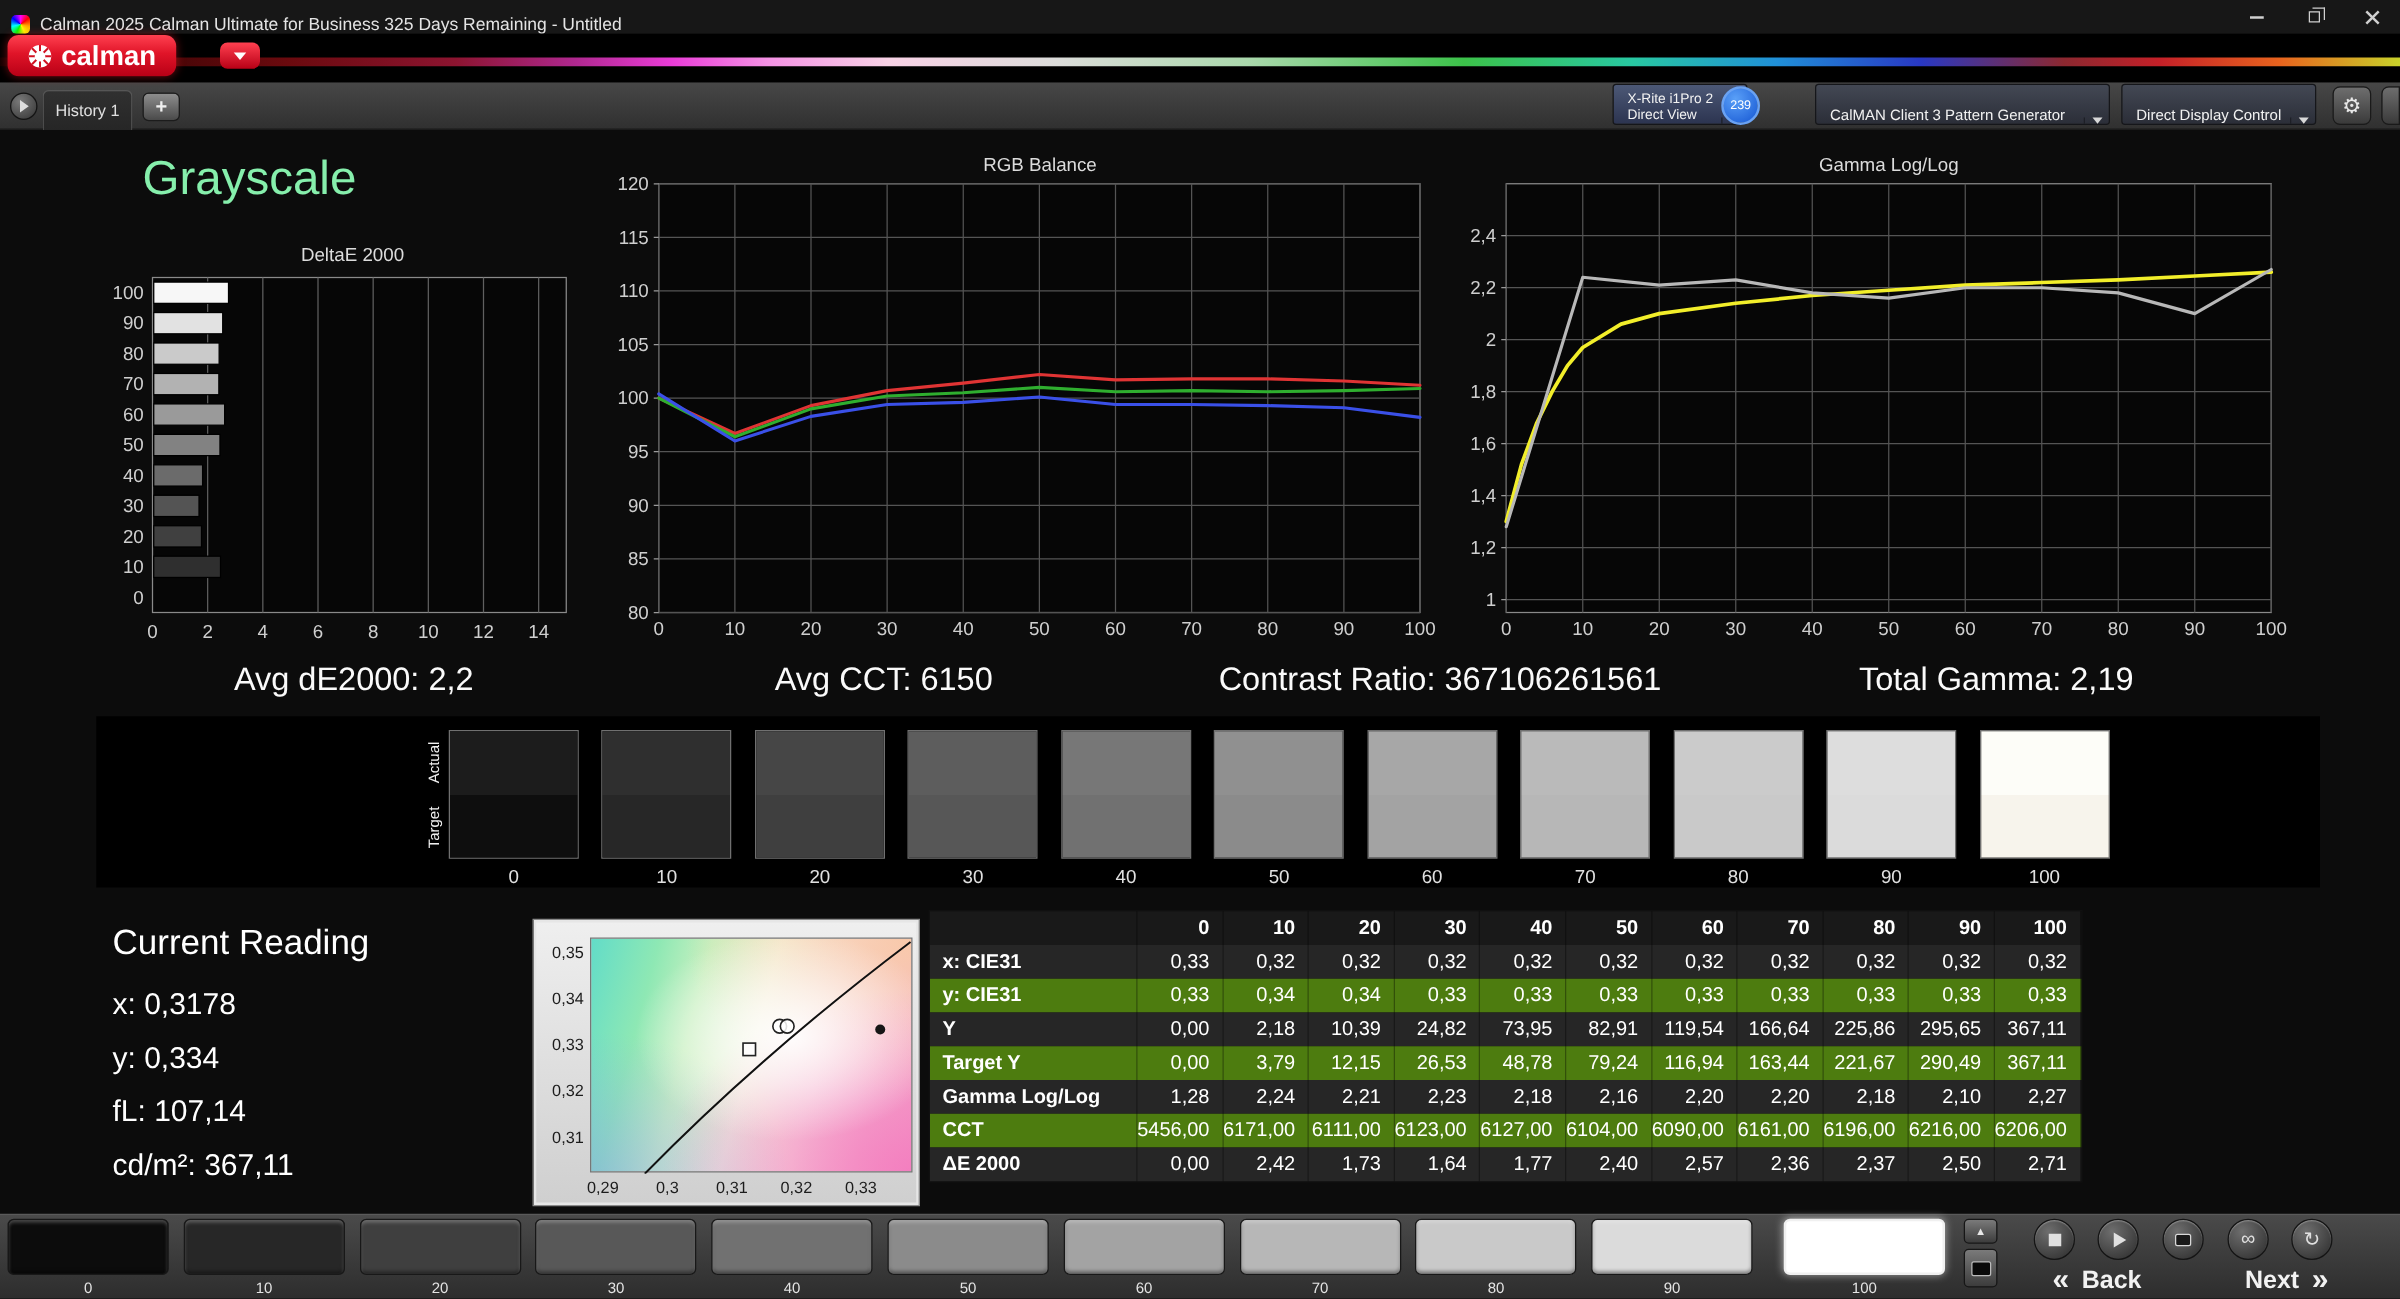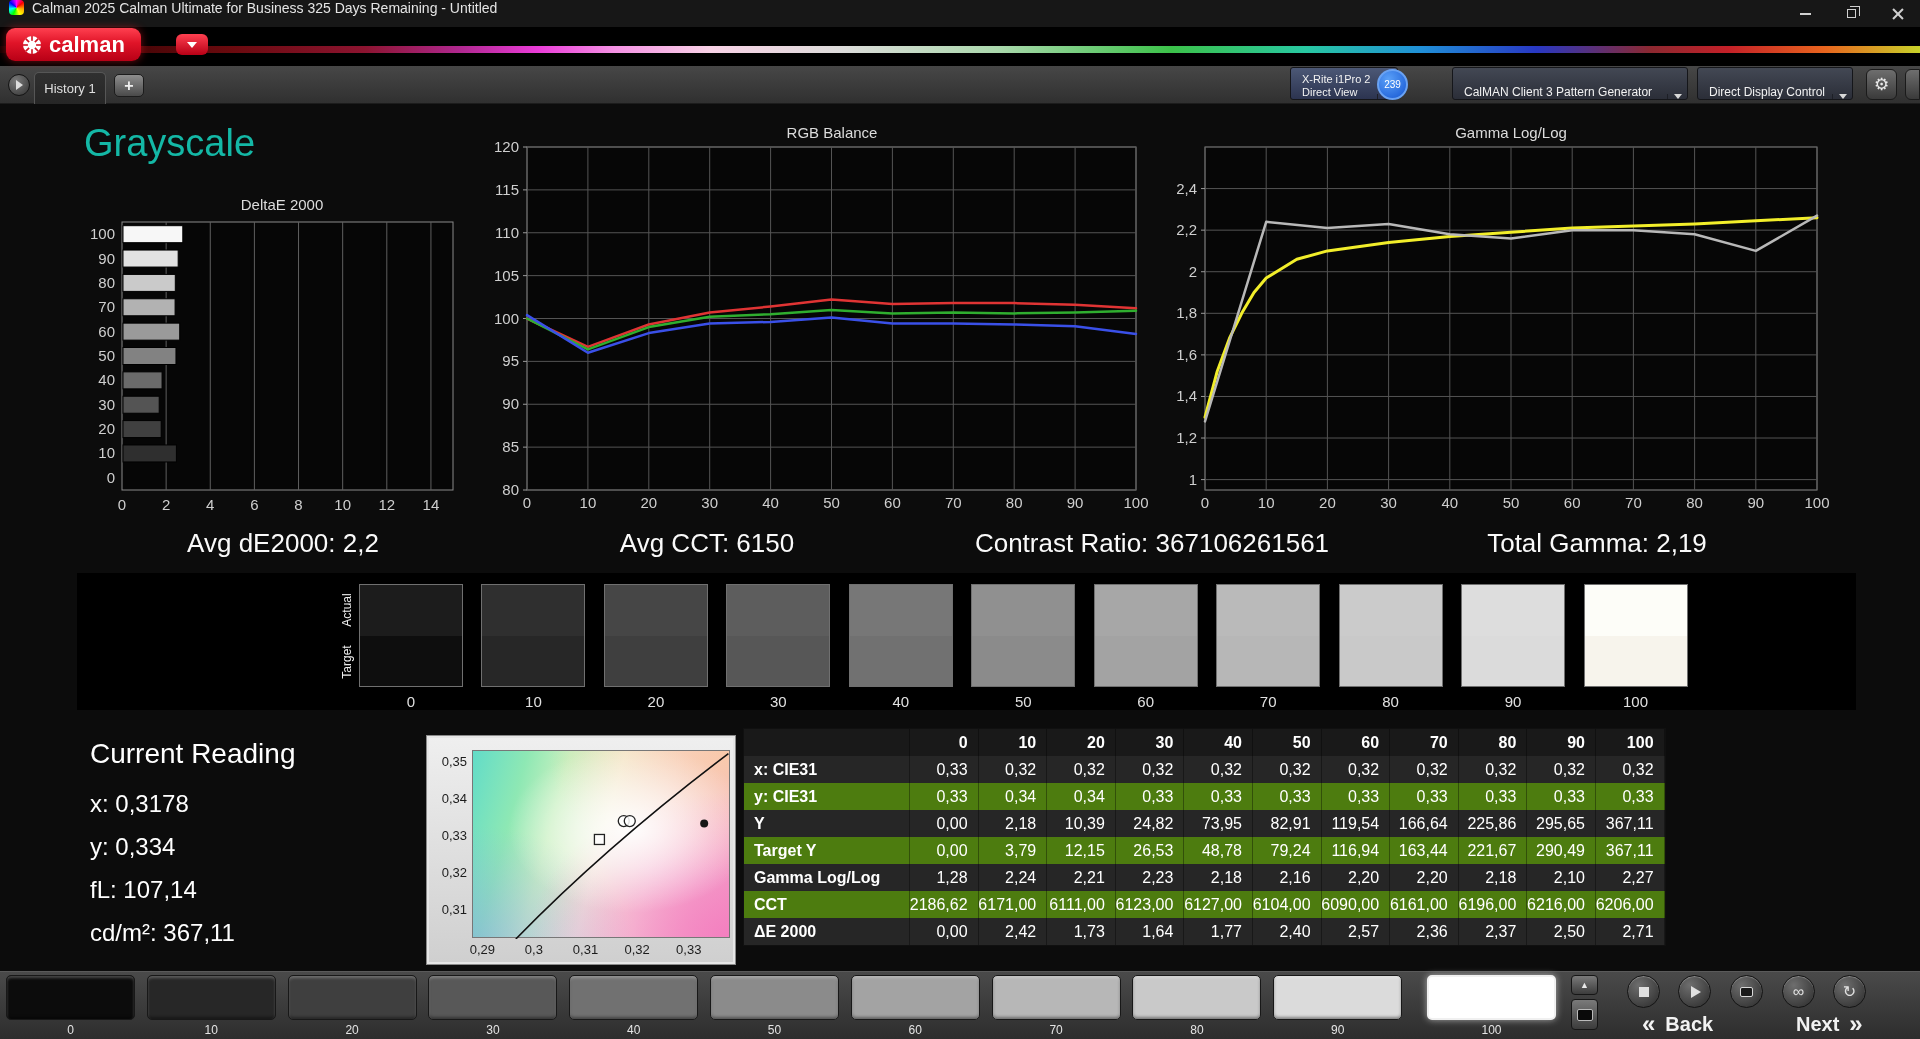--- a/index.html
+++ b/index.html
@@ -1,20 +1,20 @@
 <!DOCTYPE html>
 <html><head>
 <meta charset="utf-8">
 <style>
   *{margin:0;padding:0;box-sizing:border-box}
   html,body{width:1920px;height:1039px;overflow:hidden;background:#000;font-family:"Liberation Sans",sans-serif}
   #app{position:relative;width:1920px;height:1039px;background:#0c0c0c}
 
   
-  .titlebar{position:absolute;left:0;top:0;width:1920px;height:27px;background:#171717;display:flex;align-items:flex-start;color:#e4e4e4;font-size:14px}
+  .titlebar{position:absolute;left:0;top:0;width:1920px;height:27px;background:#171717;display:flex;align-items:flex-end;color:#e4e4e4;font-size:14px}
   .app-icon{width:15px;height:15px;margin:0 8px 0 9px;border-radius:4px;background:conic-gradient(#f0f,#f00,#fa0,#ff0,#0f0,#0ff,#00f,#f0f)}
   .win-title{flex:1;white-space:nowrap;overflow:hidden}
   .winbtn{width:46px;height:27px;display:flex;align-items:center;justify-content:center}
   .ic-min{width:11px;height:2px;background:#d0d0d0}
   .ic-restore{width:9px;height:9px;border:1px solid #d0d0d0;position:relative;background:transparent}
   .ic-restore::after{content:'';position:absolute;left:2px;top:-4px;width:9px;height:9px;border:1px solid #d0d0d0;border-bottom:none;border-left:none}
   .ic-close{position:relative;width:13px;height:13px}
   .ic-close::before,.ic-close::after{content:'';position:absolute;left:0;top:6px;width:14px;height:2px;background:#d0d0d0}
   .ic-close::before{transform:rotate(45deg)}
   .ic-close::after{transform:rotate(-45deg)}
@@ -42,21 +42,21 @@
   .dd-arrow{width:20px;border-left:1px solid #1d1f26;display:flex;align-items:center;justify-content:center}
   .dd-arrow .caret{border-top-color:#d8d8d8;border-left-width:4px;border-right-width:4px;border-top-width:5px}
   #dd-meter{left:1290px;width:108px;background:linear-gradient(180deg,#4c5876,#2c3450)}
   #dd-pattern{left:1452px;width:236px}
   #dd-display{left:1697px;width:156px}
   .badge{position:absolute;left:1377px;top:3px;width:31px;height:31px;border-radius:50%;background:radial-gradient(circle at 35% 30%,#5aa0f8,#1556d2);border:2px solid #6aa2f2;color:#fff;font-size:10px;font-weight:normal;display:flex;align-items:center;justify-content:center;z-index:3}
   .gearbtn{position:absolute;left:1866px;top:3px;width:31px;height:31px;border-radius:6px;background:linear-gradient(180deg,#6e6e6e,#3a3a3a);border:1px solid #1a1a1a;display:flex;align-items:center;justify-content:center;color:#e8e8e8;font-size:17px}
   .edge-sliver{position:absolute;left:1905px;top:3px;width:15px;height:31px;border-radius:6px 0 0 6px;background:linear-gradient(180deg,#6e6e6e,#3a3a3a);border:1px solid #1a1a1a}
 
   
-  .page-title{position:absolute;left:84px;top:122px;font-size:38px;color:#14b8a6}
+  .page-title{position:absolute;left:114px;top:122px;font-size:38px;color:#86efac}
   .chart{position:absolute}
   #chart-deltae{left:80px;top:190px;width:400px;height:340px}
   #chart-rgb{left:455px;top:122px;width:700px;height:400px}
   #chart-gamma{left:1133px;top:122px;width:700px;height:400px}
   .chart-title{position:absolute;top:2px;transform:translateX(-50%);font-size:15px;color:#dcdcdc;white-space:nowrap}
   #chart-deltae .chart-title{left:202px;top:6px}
   #chart-rgb .chart-title{left:377px}
   #chart-gamma .chart-title{left:378px}
   .chart svg{position:absolute;left:0;top:0}
 
@@ -530,21 +530,21 @@
         <div class="tcell">2,18</div>
         <div class="tcell">2,16</div>
         <div class="tcell">2,20</div>
         <div class="tcell">2,20</div>
         <div class="tcell">2,18</div>
         <div class="tcell">2,10</div>
         <div class="tcell">2,27</div>
       </div>
       <div class="trow row-light">
         <div class="tcell label-cell">CCT</div>
-        <div class="tcell">2186,62</div>
+        <div class="tcell">5456,00</div>
         <div class="tcell">6171,00</div>
         <div class="tcell">6111,00</div>
         <div class="tcell">6123,00</div>
         <div class="tcell">6127,00</div>
         <div class="tcell">6104,00</div>
         <div class="tcell">6090,00</div>
         <div class="tcell">6161,00</div>
         <div class="tcell">6196,00</div>
         <div class="tcell">6216,00</div>
         <div class="tcell">6206,00</div>

